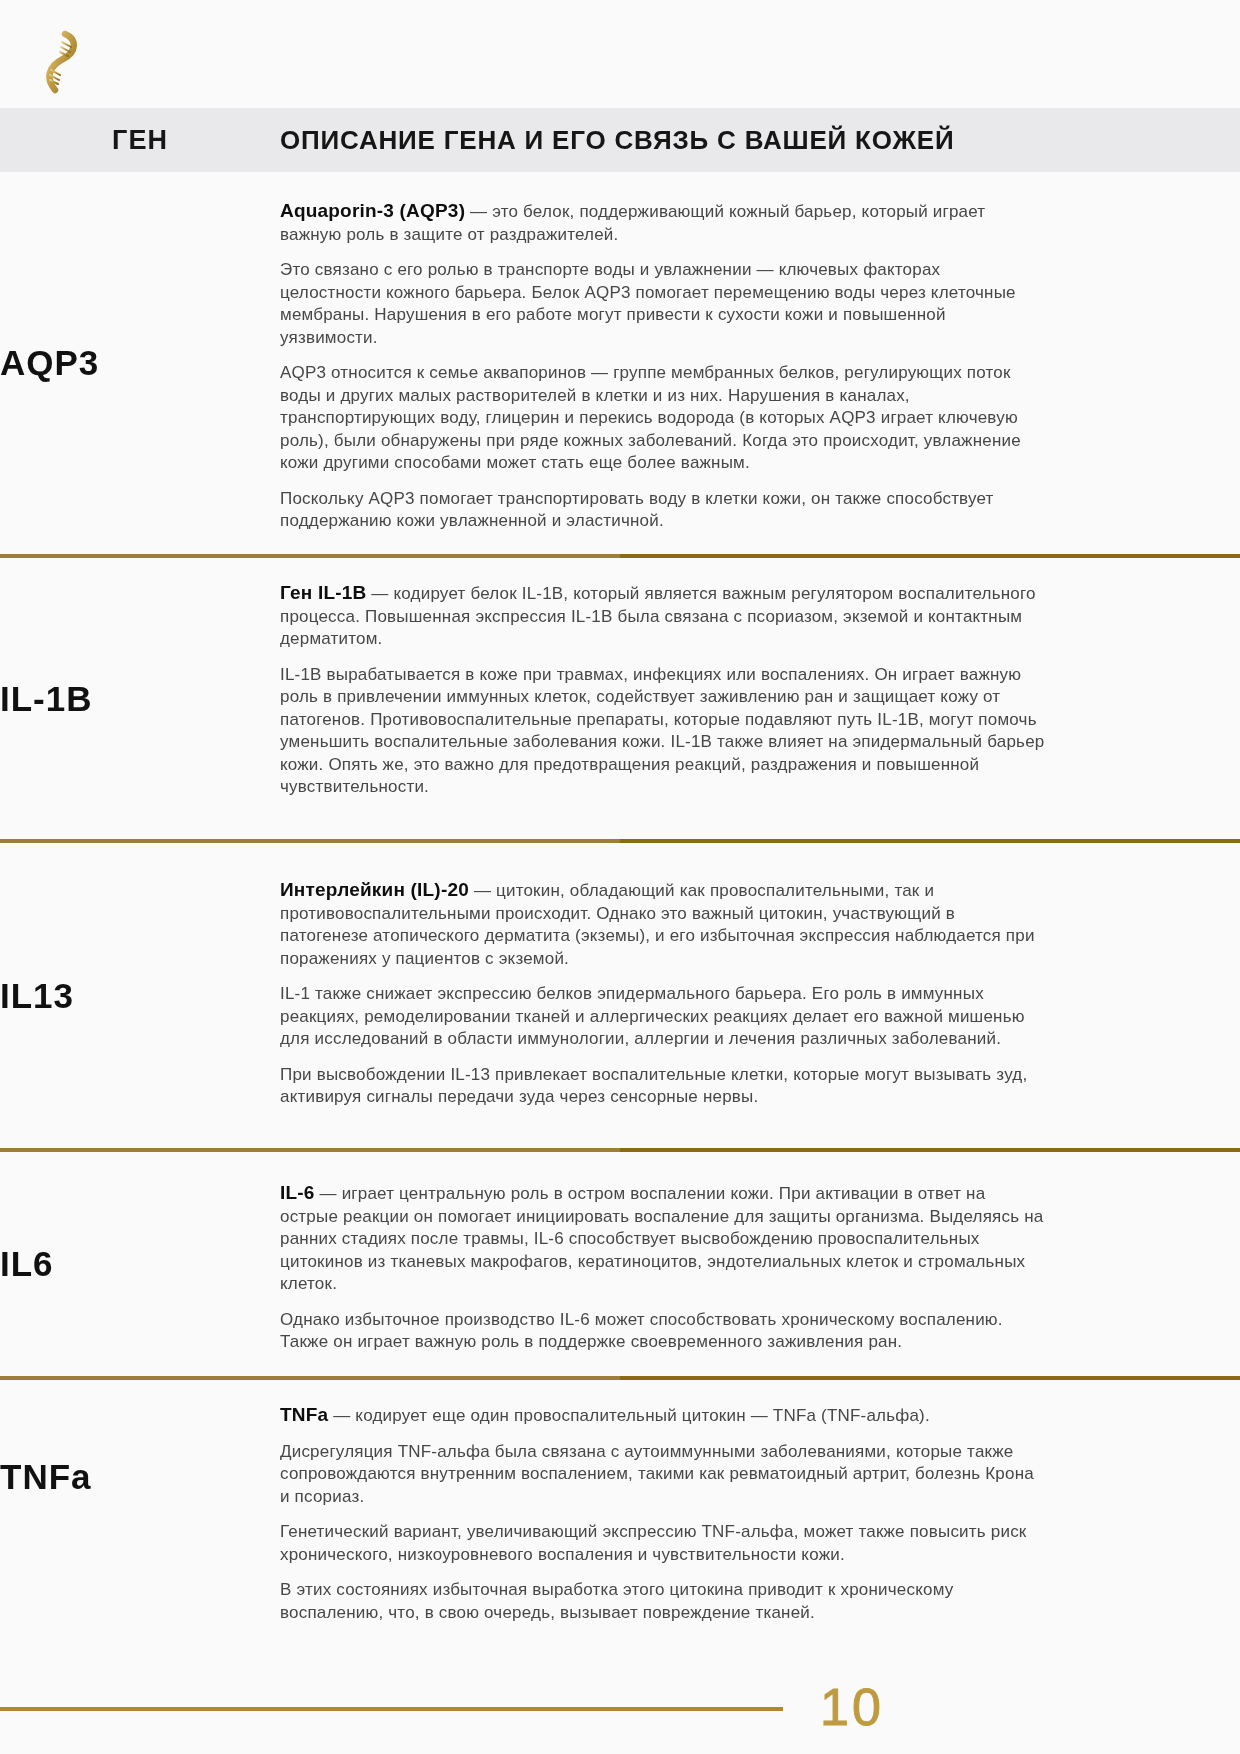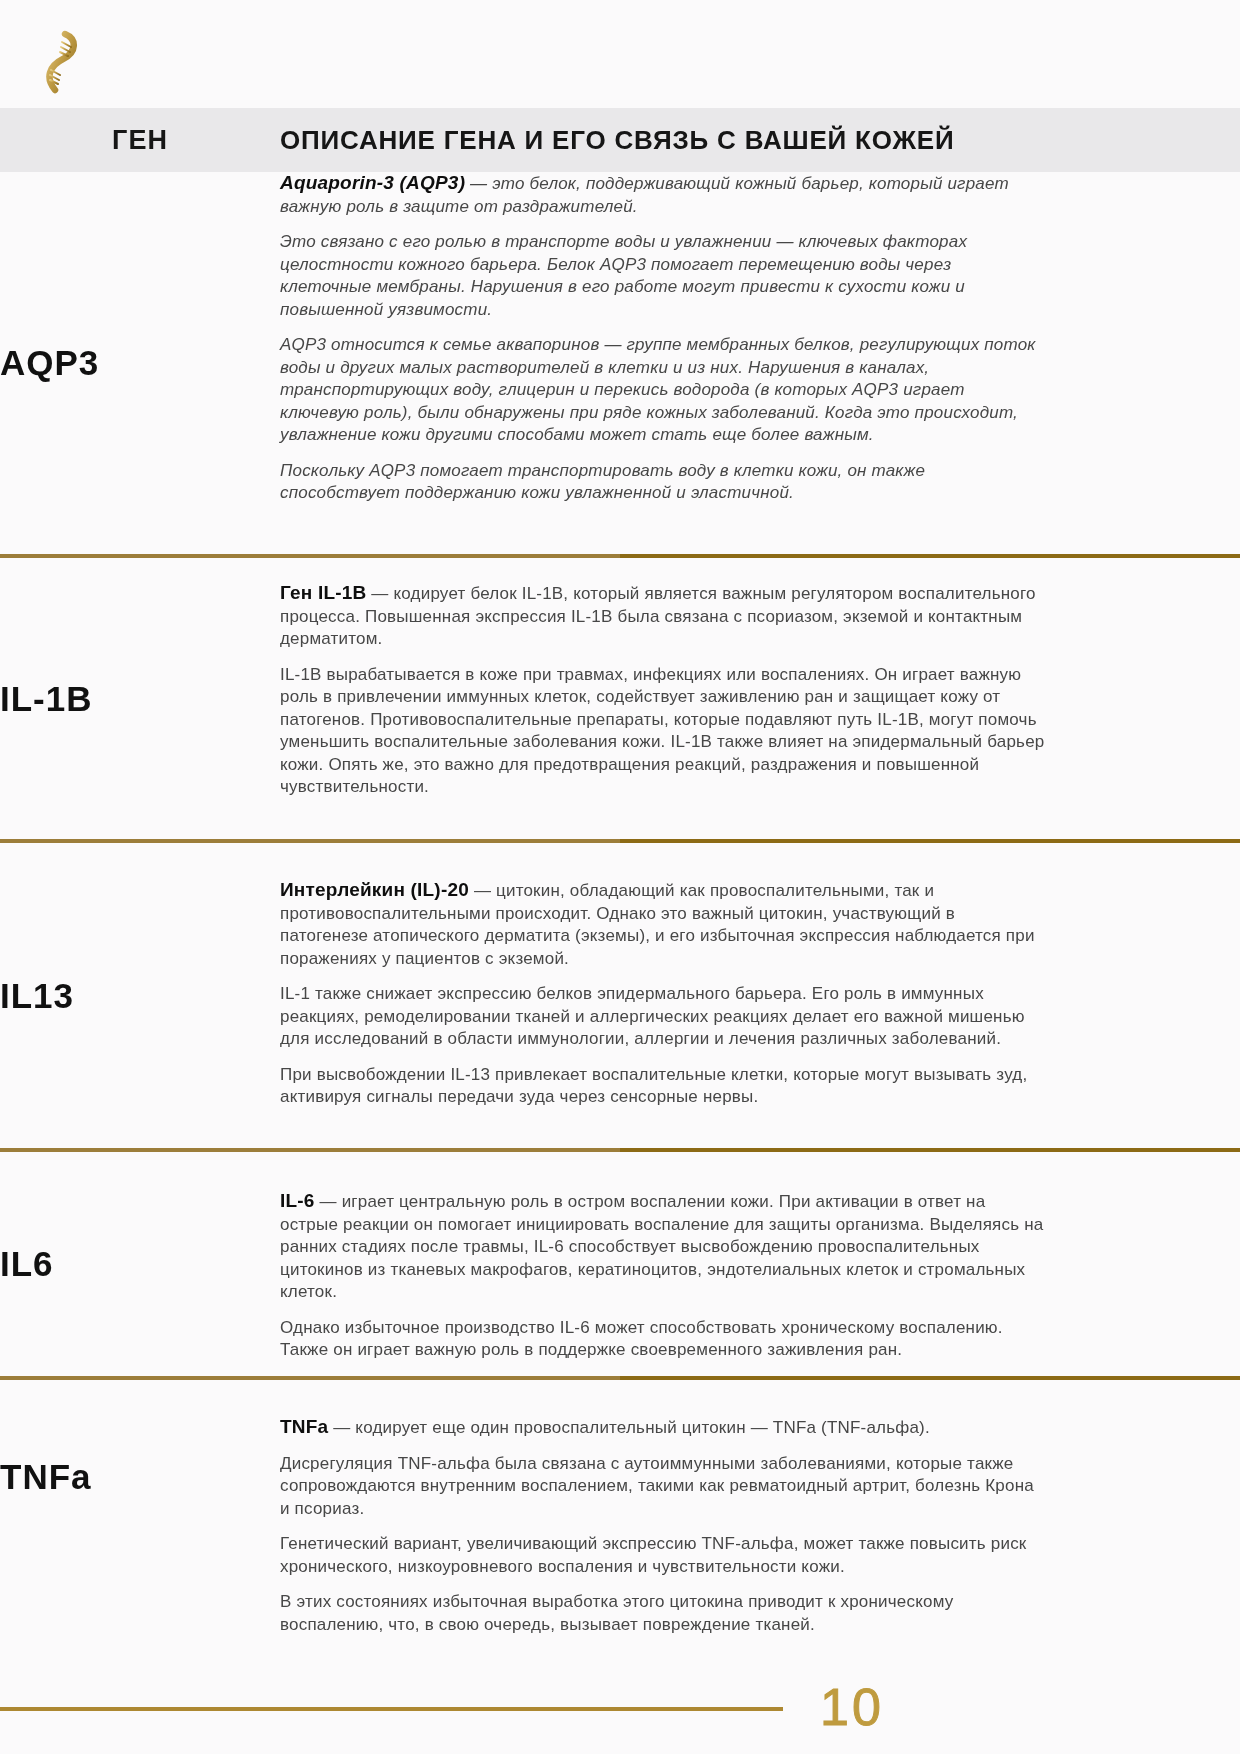--- a/index.html
+++ b/index.html
@@ -53,25 +53,25 @@
     display:flex;align-items:center;justify-content:flex-start;
   }
   .gene-label{
     font-size:35px;font-weight:700;color:#111;
     letter-spacing:1px;
   }
   .row-4 .gene-label{position:relative;top:-28px;}
   .desc-cell{
     flex:1;padding-right:40px;
   }
-  .row-0 .desc-cell{font-style:italic;}
+  .row-0 .desc-cell{padding-top:28px;}
   .row-1 .desc-cell{padding-top:24px;}
   .row-2 .desc-cell{padding-top:36px;}
-  .row-3 .desc-cell{padding-top:38px;}
-  .row-4 .desc-cell{padding-top:36px;}
+  .row-3 .desc-cell{padding-top:30px;}
+  .row-4 .desc-cell{padding-top:24px;}
   .para{
     max-width:765px;
     font-size:17px;line-height:22.5px;
     letter-spacing:0.2px;
     color:var(--text-body);
     margin-bottom:13px;
   }
   .para strong{
     font-size:19px;color:#0e0e0e;font-weight:700;letter-spacing:0.2px;
   }

